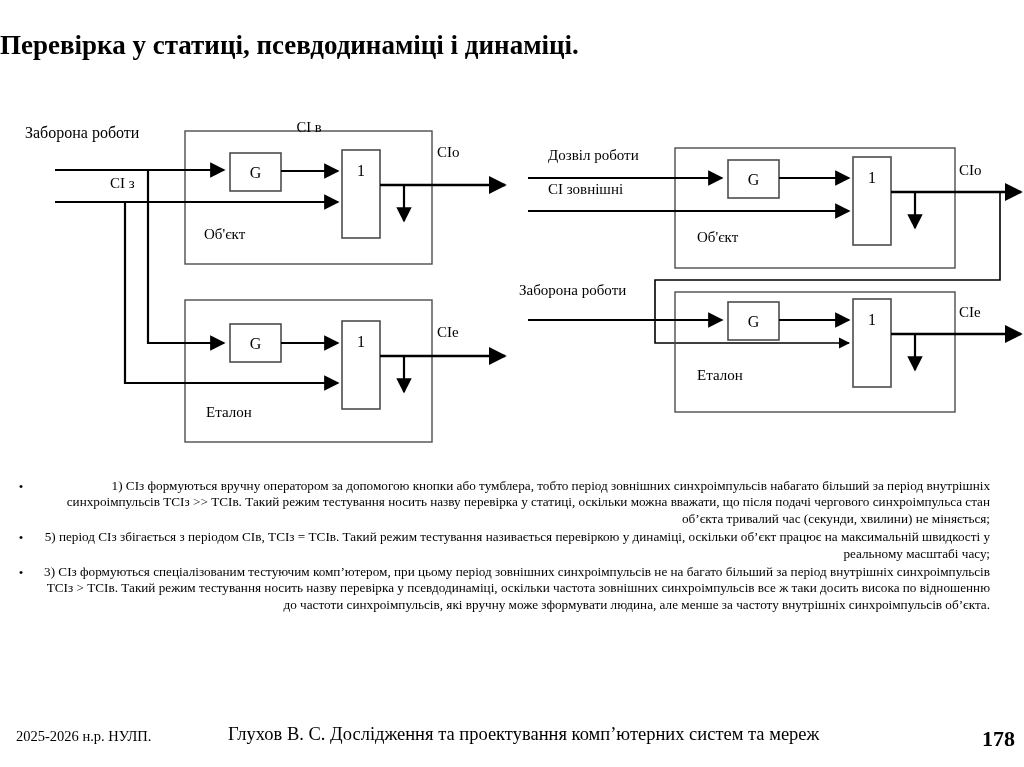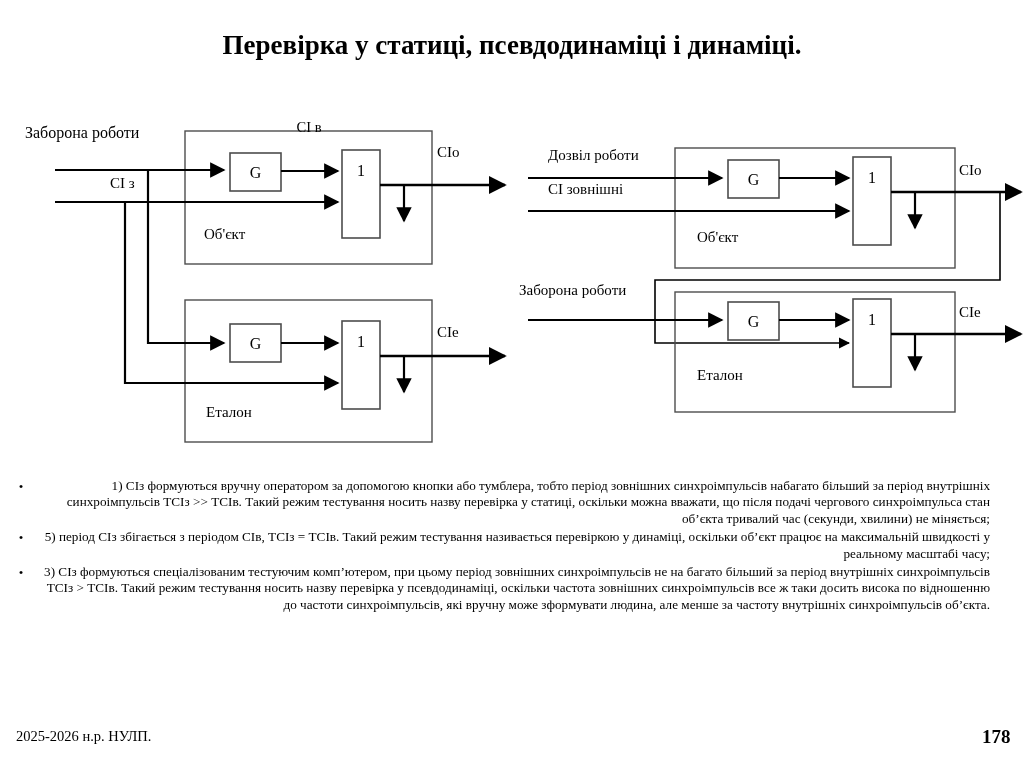--- a/index.html
+++ b/index.html
@@ -19,21 +19,20 @@
     position: absolute;
     left: 0; top: 0;
     width: 1024px;
     height: 767px;
   }
   #slide-title {
     position: absolute;
     left: 0;
     top: 30px;
     width: 1024px;
-    text-align: center;
     font-size: 27px;
     font-weight: bold;
     font-family: "Liberation Serif", serif;
     letter-spacing: 0px;
     white-space: nowrap;
   }
   #diagram-area {
     position: absolute;
     left: 0;
     top: 100px;
@@ -92,21 +91,21 @@
     position: absolute;
     left: 228px;
     top: 0px;
     font-size: 18.5px;
     font-family: "Liberation Serif", serif;
   }
   #footer-page {
     position: absolute;
     left: 982px;
     top: 2px;
-    font-size: 19px;
+    font-size: 22px;
     font-weight: bold;
     font-family: "Liberation Serif", serif;
   }
 </style>
 </head>
 <body>
 
 <div id="slide">
 
   <div id="slide-title">Перевірка у статиці, псевдодинаміці і динаміці.</div>
@@ -236,16 +235,17 @@
       <div class="bullet-text">5) період CIз збігається з періодом CIв, ТСIз = ТСIв. Такий режим тестування називається перевіркою у динаміці, оскільки об’єкт працює на максимальній швидкості у реальному масштабі часу;</div>
     </div>
     <div class="bullet-row">
       <div class="bullet-mark">•</div>
       <div class="bullet-text">3) CIз формуються спеціалізованим тестуючим комп’ютером, при цьому період зовнішних синхроімпульсів не на багато більший за період внутрішніх синхроімпульсів ТСIз &gt; ТСIв. Такий режим тестування носить назву перевірка у псевдодинаміці, оскільки частота зовнішних синхроімпульсів все ж таки досить висока по відношенню до частоти синхроімпульсів, які вручну може зформувати людина, але менше за частоту внутрішніх синхроімпульсів об’єкта.</div>
     </div>
   </div>
 
   <div id="footer">
     <div id="footer-left">2025-2026 н.р. НУЛП.</div>
+    <div id="footer-center">Глухов В. С. Дослідження та проектування комп’ютерних систем та мереж</div>
     <div id="footer-page">178</div>
   </div>
 
 </div>
 
 </body></html>

